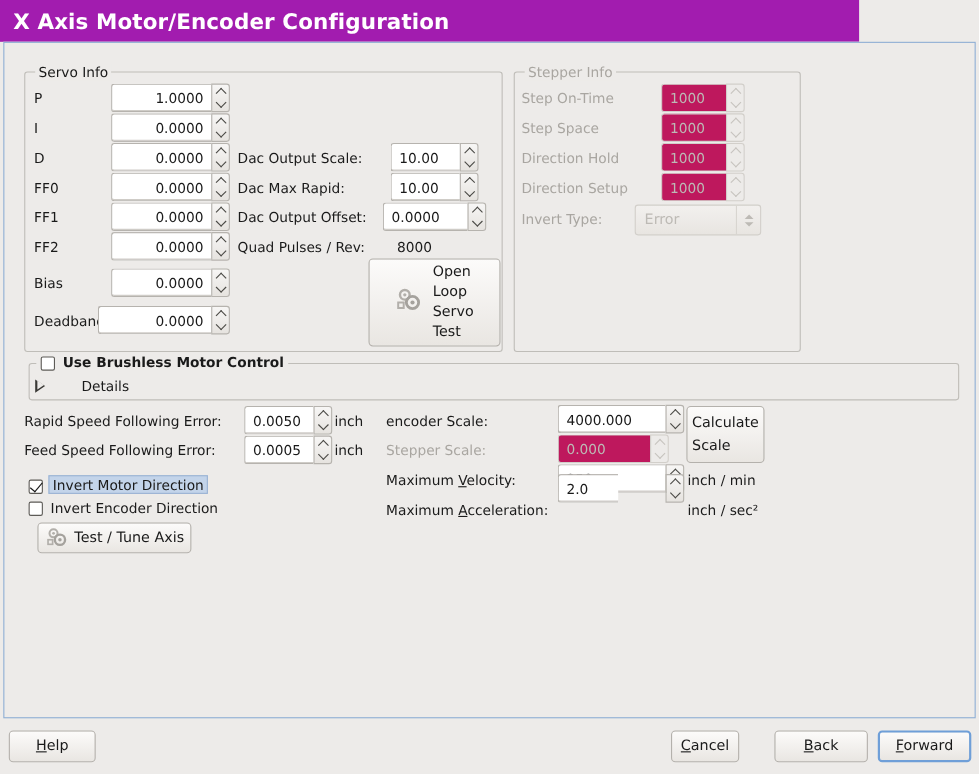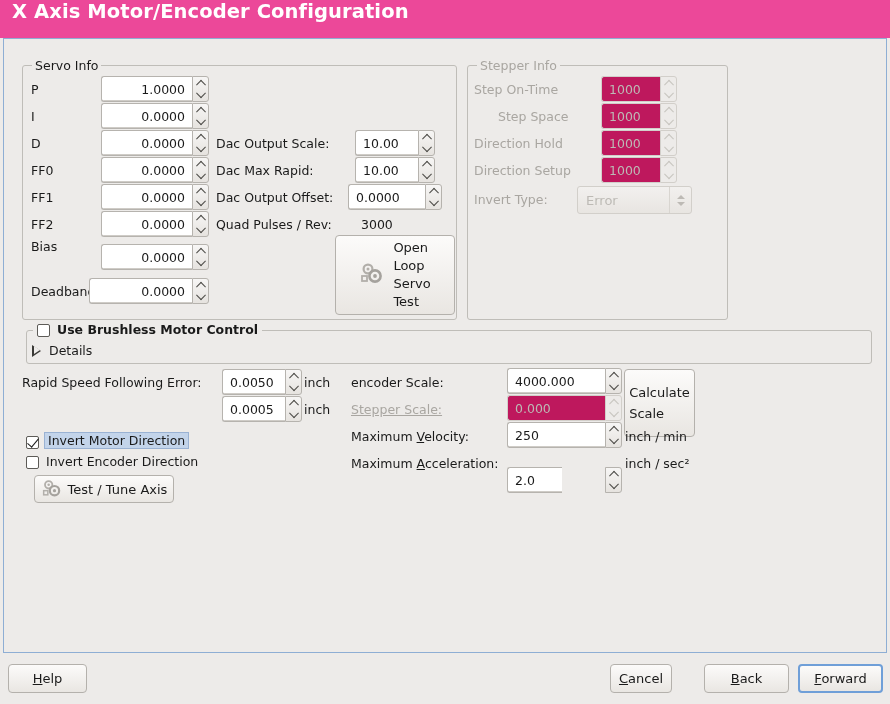--- a/index.html
+++ b/index.html
@@ -9,23 +9,23 @@
     background: #edebe9;
     font-family: "DejaVu Sans", sans-serif;
     font-size: 12.5px;
     color: #1a1a1a;
     overflow: hidden;
   }
   #app { position: relative; width: 890px; height: 704px; background: #edebe9; }
 
   
   .titlebar {
-    position: absolute; left: 0; top: 0; width: 890px; height: 38px;
-    background: #ec4899;
-    display: flex; 
+    position: absolute; left: 0; top: 0; width: 781px; height: 38px;
+    background: #a21caf;
+    display: flex; align-items: center;
   }
   .titlebar .title {
     color: #ffffff; font-weight: bold; font-size: 19.5px;
     padding-left: 12px; letter-spacing: 0.1px;
   }
 
   
   .content-frame {
     position: absolute; left: 3px; top: 38px; width: 884px; height: 615px;
     background: #edebe9;
@@ -144,21 +144,21 @@
     border-right: 1.8px solid #1a1a1a; border-bottom: 1.8px solid #1a1a1a;
     transform: rotate(40deg);
   }
   .check .txt { margin-left: 7px; white-space: nowrap; line-height: 15px; }
   .check .txt.bold { font-weight: bold; }
   .check .txt.hl {
     background: #c3d4ea; border: 1px solid #9ab2d3; padding: 0 3px; margin-left: 5px;
   }
 
   
-  .expander { position: absolute; display: flex; align-items: center; }
+  .expander { position: absolute; display: flex; align-items: center; gap: 25px; }
   .expander .tri {
     width: 0; height: 0;
     border-top: 6px solid transparent; border-bottom: 6px solid transparent;
     border-left: 9px solid transparent;
     position: relative; margin-right: 8px;
   }
   .expander .tri::before {
     content: ""; position: absolute; left: -9px; top: -6px;
     width: 0; height: 0;
     border-top: 6px solid transparent; border-bottom: 6px solid transparent;
@@ -193,21 +193,21 @@
     <div class="groupframe" style="left:18px; top:26px; width:435px; height:255px;">
       <div class="legend">Servo Info</div>
     </div>
 
     <div class="lbl" style="left:27px; top:43px;">P</div>
     <div class="lbl" style="left:27px; top:70px;">I</div>
     <div class="lbl" style="left:27px; top:97px;">D</div>
     <div class="lbl" style="left:27px; top:124px;">FF0</div>
     <div class="lbl" style="left:27px; top:151px;">FF1</div>
     <div class="lbl" style="left:27px; top:178px;">FF2</div>
-    <div class="lbl" style="left:27px; top:200px;text-align:center;">Bias</div>
+    <div class="lbl" style="left:27px; top:211px;text-align:center;">Bias</div>
     <div class="lbl" style="left:27px; top:245px;">Deadband</div>
 
     <div class="spin" style="left:97px; top:37px; width:108px;">
       <div class="fld right">1.0000</div>
       <div class="btns">
           <div class="up"></div>
           <div class="dn"></div>
         </div>
     </div>
     <div class="spin" style="left:97px; top:64px; width:108px;">
@@ -257,21 +257,21 @@
       <div class="btns">
           <div class="up"></div>
           <div class="dn"></div>
         </div>
     </div>
 
     <div class="lbl" style="left:212px; top:97px;">Dac Output Scale:</div>
     <div class="lbl" style="left:212px; top:124px;">Dac Max Rapid:</div>
     <div class="lbl" style="left:212px; top:151px;">Dac Output Offset:</div>
     <div class="lbl" style="left:212px; top:178px;">Quad Pulses / Rev:</div>
-    <div class="static-val" style="left:357px; top:178px;">3000</div>
+    <div class="static-val" style="left:357px; top:178px;">8000</div>
 
     <div class="spin" style="left:351px; top:91px; width:80px;">
       <div class="fld left">10.00</div>
       <div class="btns">
           <div class="up"></div>
           <div class="dn"></div>
         </div>
     </div>
     <div class="spin" style="left:351px; top:118px; width:80px;">
       <div class="fld left">10.00</div>
@@ -304,21 +304,21 @@
         <span>Servo</span>
         <span>Test</span>
       </span>
     </div>
 
     <div class="groupframe disabled" style="left:463px; top:26px; width:261px; height:255px;">
       <div class="legend">Stepper Info</div>
     </div>
 
     <div class="lbl dim" style="left:470px; top:43px;">Step On-Time</div>
-    <div class="lbl dim" style="left:470px; top:70px;margin-left:24px;">Step Space</div>
+    <div class="lbl dim" style="left:470px; top:70px;">Step Space</div>
     <div class="lbl dim" style="left:470px; top:97px;">Direction Hold</div>
     <div class="lbl dim" style="left:470px; top:124px;">Direction Setup</div>
     <div class="lbl dim" style="left:470px; top:153px;">Invert Type:</div>
 
     <div class="spin disabled" style="left:597px; top:37px; width:76px;">
       <div class="fld left">1000</div>
       <div class="btns">
           <div class="up"></div>
           <div class="dn"></div>
         </div>
@@ -367,20 +367,21 @@
     <div class="lbl" style="left:18px; top:336px;">Rapid Speed Following Error:</div>
     <div class="spin" style="left:218px; top:330px; width:80px;">
       <div class="fld left">0.0050</div>
       <div class="btns">
           <div class="up"></div>
           <div class="dn"></div>
         </div>
     </div>
     <div class="lbl" style="left:300px; top:336px;">inch</div>
 
+    <div class="lbl" style="left:18px; top:363px;">Feed Speed Following Error:</div>
     <div class="spin" style="left:218px; top:357px; width:80px;">
       <div class="fld left">0.0005</div>
       <div class="btns">
           <div class="up"></div>
           <div class="dn"></div>
         </div>
     </div>
     <div class="lbl" style="left:300px; top:363px;">inch</div>
 
     <div class="check" style="left:22px; top:393px;">
@@ -407,48 +408,48 @@
 
     <div class="lbl" style="left:347px; top:336px;">encoder Scale:</div>
     <div class="spin" style="left:503px; top:329px; width:115px;">
       <div class="fld left">4000.000</div>
       <div class="btns">
           <div class="up"></div>
           <div class="dn"></div>
         </div>
     </div>
 
-    <div class="lbl dim" style="left:347px; top:363px;text-decoration:underline;">Stepper Scale:</div>
-    <div class="spin disabled" style="left:503px; top:356px; width:115px;">
+    <div class="lbl dim" style="left:347px; top:363px;">Stepper Scale:</div>
+    <div class="spin disabled" style="left:503px; top:356px; width:101px;">
       <div class="fld left">0.000</div>
       <div class="btns">
           <div class="up"></div>
           <div class="dn"></div>
         </div>
     </div>
 
-    <div class="btn" style="left:620px; top:330px; width:71px; height:68px;">
+    <div class="btn" style="left:620px; top:330px; width:71px; height:52px;">
       <span class="stack" style="line-height:21px;">
         <span>Calculate</span>
         <span>Scale</span>
       </span>
     </div>
 
     <div class="lbl" style="left:347px; top:390px;"><span>Maximum </span><span class="mn">V</span><span>elocity:</span></div>
     <div class="spin" style="left:503px; top:383px; width:115px;">
       <div class="fld left">250</div>
       <div class="btns">
           <div class="up"></div>
           <div class="dn"></div>
         </div>
     </div>
     <div class="lbl" style="left:621px; top:390px;">inch / min</div>
 
     <div class="lbl" style="left:347px; top:417px;"><span>Maximum </span><span class="mn">A</span><span>cceleration:</span></div>
-    <div class="spin" style="left:503px; top:428px; width:115px;gap:43px;">
+    <div class="spin" style="left:503px; top:392px; width:115px;gap:43px;">
       <div class="fld left">2.0</div>
       <div class="btns">
           <div class="up"></div>
           <div class="dn"></div>
         </div>
     </div>
     <div class="lbl" style="left:621px; top:417px;">inch / sec²</div>
 
   </div>
 

